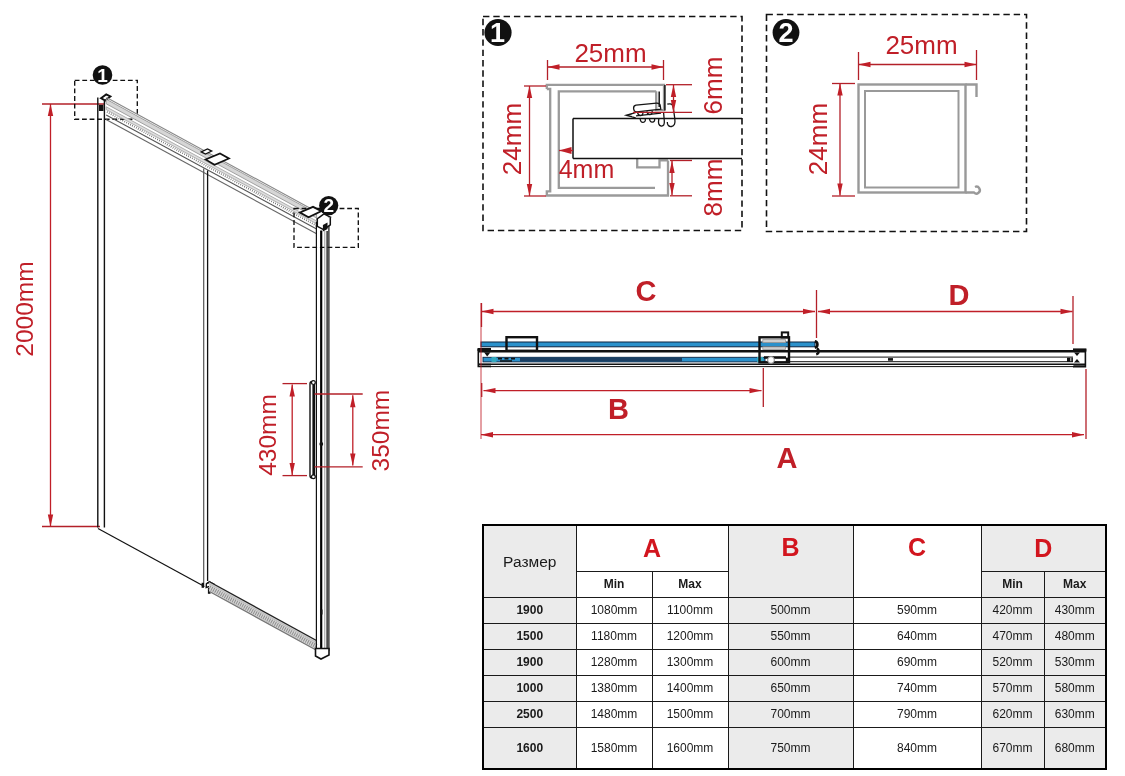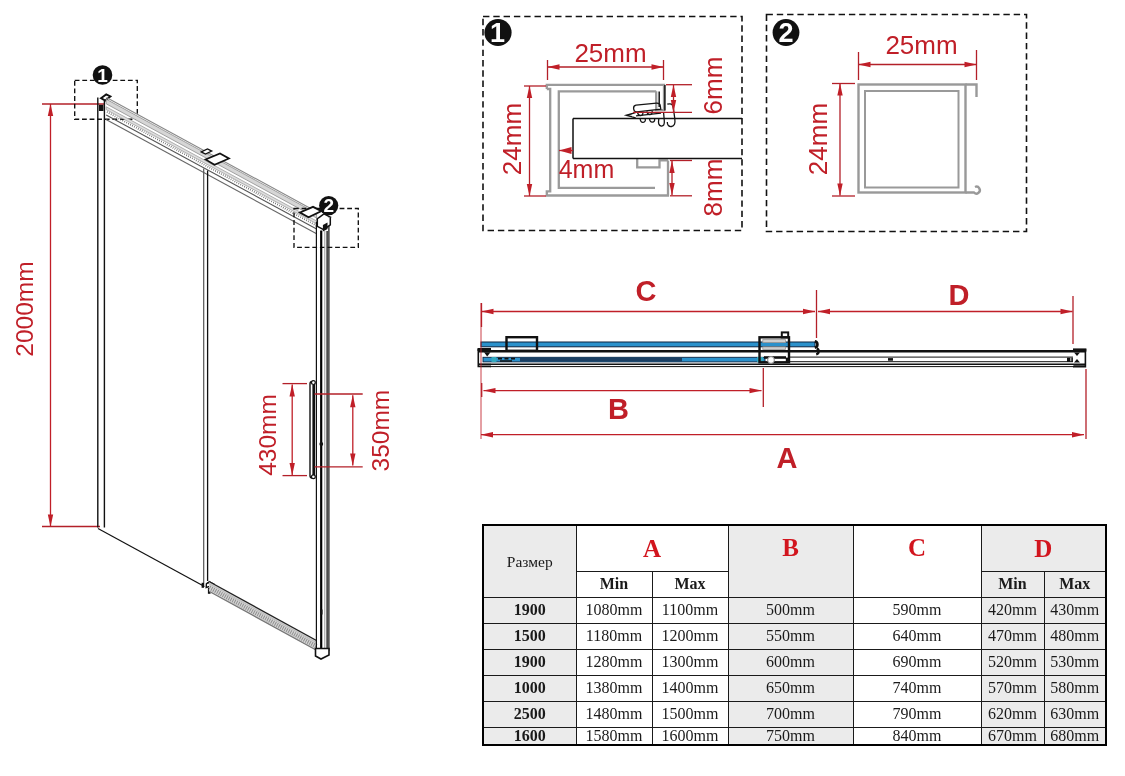--- a/index.html
+++ b/index.html
@@ -1,22 +1,22 @@
 <!DOCTYPE html>
 <html><head>
 <meta charset="utf-8">
 <style>
   html,body{margin:0;padding:0;background:#fff;}
   #page{position:relative;width:1125px;height:776px;background:#fff;overflow:hidden;
         font-family:"Liberation Sans", sans-serif;}
   svg{position:absolute;left:0;top:0;}
   table.dim{position:absolute;left:482px;top:524px;border-collapse:collapse;table-layout:fixed;
-            font-family:Liberation Serif, serif;color:#1a1a1a;border:2px solid #000;padding-left:15px;}
+            font-family:Liberation Sans, sans-serif;color:#1a1a1a;border:2px solid #000;padding-left:15px;}
   table.dim td{border:1.4px solid #1a1a1a;text-align:center;vertical-align:middle;padding:0;
-               font-size:16px;line-height:1;}
+               font-size:12px;line-height:1;}
   td.g{background:#ebebeb;}
   td.w{background:#ffffff;}
   table.dim td.hdr{font-size:25px;font-weight:bold;color:#d2151e;}
   td.mm{font-weight:bold;font-size:15.5px;}
   td.rowlbl{font-weight:bold;}
 </style>
 </head>
 <body>
 <div id="page">
 <svg width="1125" height="776" viewBox="0 0 1125 776" style="font-family:'Liberation Sans',sans-serif">
@@ -311,21 +311,21 @@
         </tr>
   <tr style="height:26px">
           <td class="g rowlbl">2500</td>
           <td class="w">1480mm</td>
           <td class="w">1500mm</td>
           <td class="g">700mm</td>
           <td class="w">790mm</td>
           <td class="g">620mm</td>
           <td class="g">630mm</td>
         </tr>
-  <tr style="height:16px">
+  <tr style="height:42px">
           <td class="g rowlbl">1600</td>
           <td class="w">1580mm</td>
           <td class="w">1600mm</td>
           <td class="g">750mm</td>
           <td class="w">840mm</td>
           <td class="g">670mm</td>
           <td class="g">680mm</td>
         </tr>
 </tbody>
     </table>

